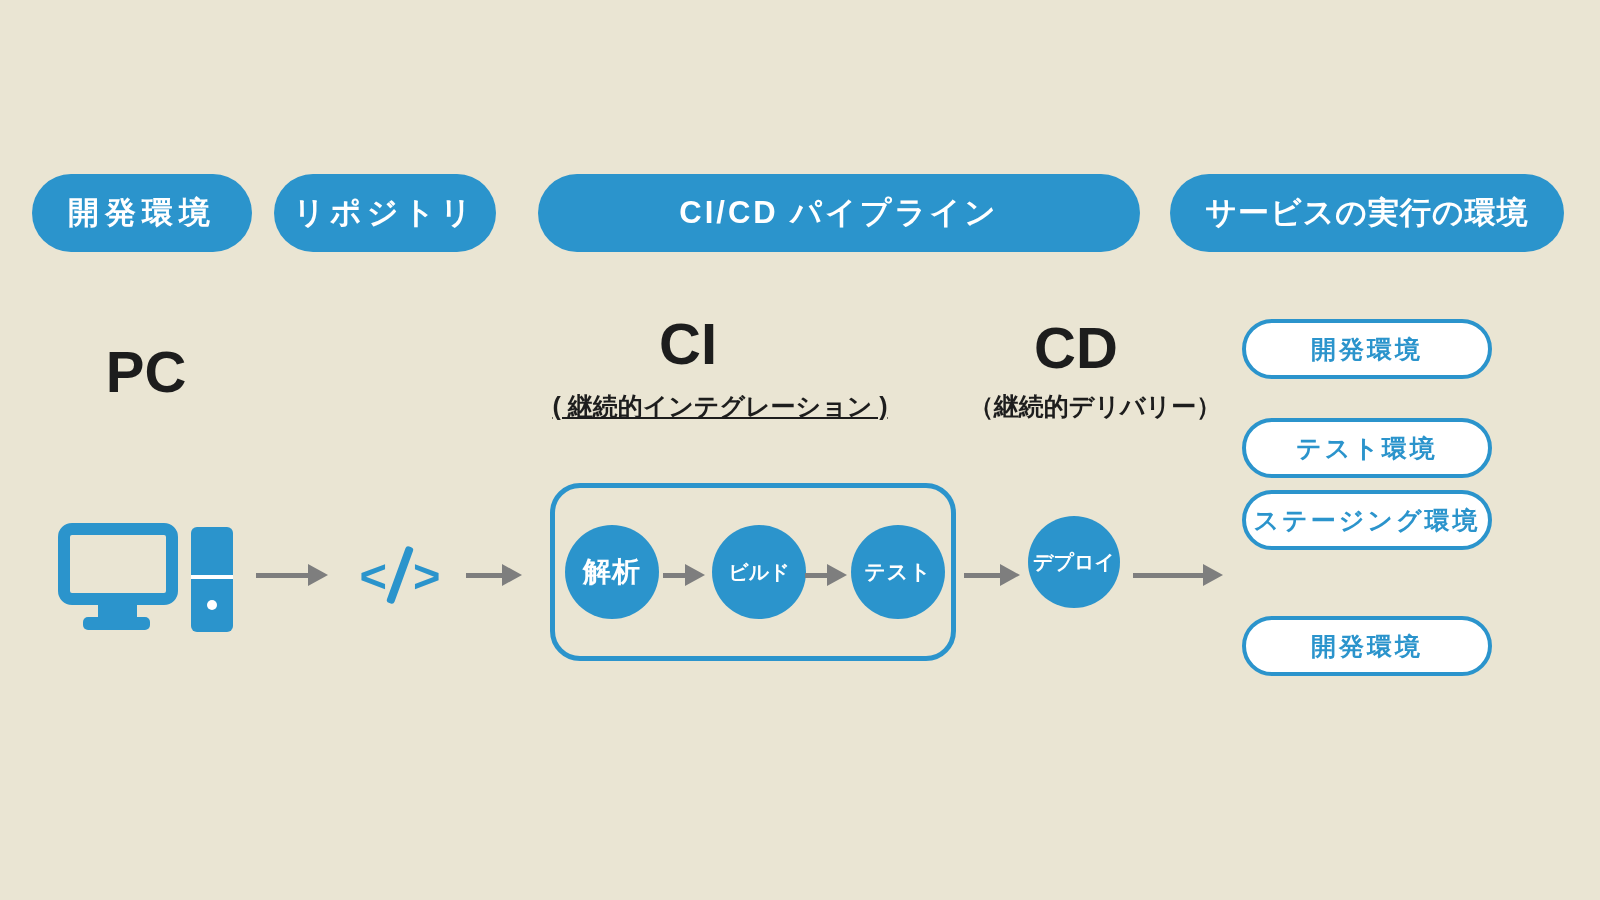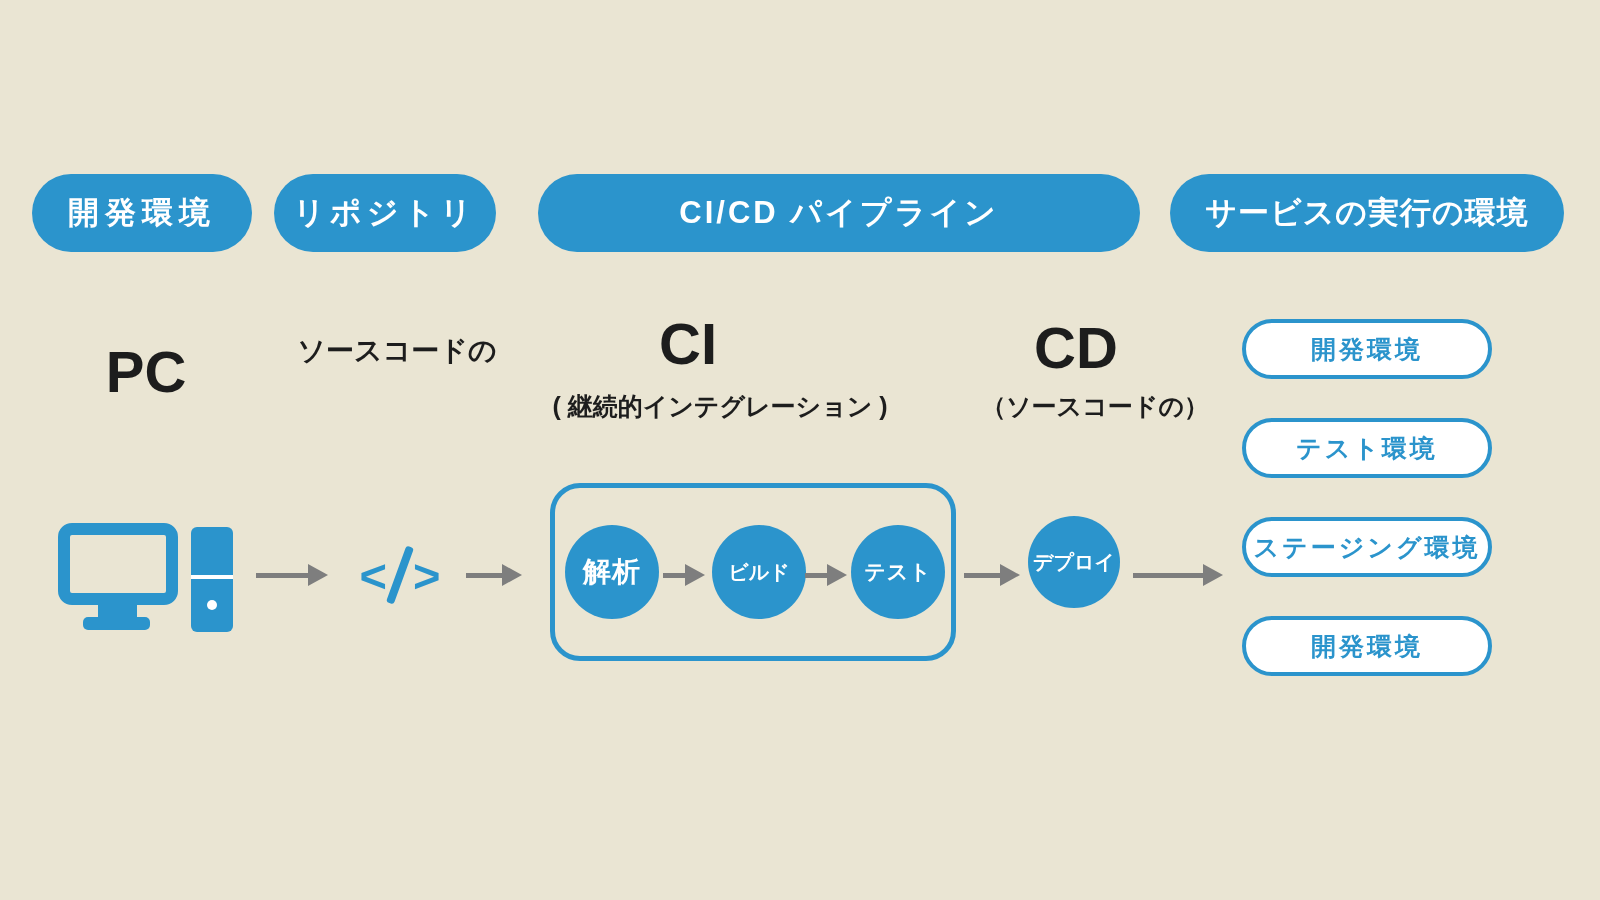--- a/index.html
+++ b/index.html
@@ -31,21 +31,21 @@
   .ph-repo{left:274px;width:222px;letter-spacing:5px;}
   .ph-pipeline{left:538px;width:602px;letter-spacing:3px;}
   .ph-service{left:1170px;width:394px;letter-spacing:1px;}
 
   
   .big-label{font-weight:800;font-size:58px;text-align:center;line-height:1.1;}
   .lbl-pc{left:56px;top:332px;width:180px;margin-top:8px;}
   .lbl-ci{left:588px;top:312px;width:200px;}
   .lbl-cd{left:976px;top:316px;width:200px;}
   .sub-label{font-weight:700;font-size:25px;text-align:center;white-space:nowrap;}
-  .lbl-ci-sub{left:550px;top:390px;width:340px;}
+  .lbl-ci-sub{left:550px;top:390px;width:340px;text-decoration:underline;}
   .lbl-cd-sub{left:950px;top:390px;width:290px;}
   .lbl-source{
     left:272px;top:330px;width:250px;text-align:center;
     font-weight:700;font-size:28px;line-height:41px;
   }
 
   
   .arrow{display:flex;align-items:center;height:30px;}
   .arrow .line{flex:1;height:5px;background:var(--arrow-gray);}
   .arrow .head{
@@ -93,42 +93,41 @@
   
   .env-pill{
     left:1242px;width:250px;height:60px;
     background:var(--white);
     border:4px solid var(--accent-blue);border-radius:30px;
     color:var(--accent-blue);font-weight:700;font-size:25px;letter-spacing:3px;
     display:flex;align-items:center;justify-content:center;
   }
   .env-1{top:319px;}
   .env-2{top:418px;}
-  .env-3{top:517px;}
+  .env-3{top:490px;}
   .env-4{top:616px;}
 </style>
 </head>
 <body>
 
 <div class="abs pill-header ph-dev">開発環境</div>
 <div class="abs pill-header ph-repo">リポジトリ</div>
 <div class="abs pill-header ph-pipeline">CI/CD パイプライン</div>
 <div class="abs pill-header ph-service">サービスの実行の環境</div>
 
 <div class="abs big-label lbl-pc">PC</div>
 
 <div class="abs lbl-source">
-  <div>ソースコードの</div>
 </div>
 
 <div class="abs big-label lbl-ci">CI</div>
 <div class="abs sub-label lbl-ci-sub">( 継続的インテグレーション )</div>
 
 <div class="abs big-label lbl-cd">CD</div>
-<div class="abs sub-label lbl-cd-sub">（ソースコードの）</div>
+<div class="abs sub-label lbl-cd-sub">（継続的デリバリー）</div>
 
 <svg class="abs pc-icon" width="177" height="112" viewBox="0 0 177 112">
   <rect x="6" y="6" width="108" height="70" rx="8" fill="none" stroke="#2b94cc" stroke-width="12"></rect>
   <rect x="40" y="80" width="39" height="16" fill="#2b94cc"></rect>
   <rect x="25" y="94" width="67" height="13" rx="5" fill="#2b94cc"></rect>
   <rect x="133" y="4" width="42" height="105" rx="6" fill="#2b94cc"></rect>
   <rect x="133" y="52" width="42" height="4" fill="#ffffff"></rect>
   <circle cx="154" cy="82" r="5" fill="#ffffff"></circle>
 </svg>
 

